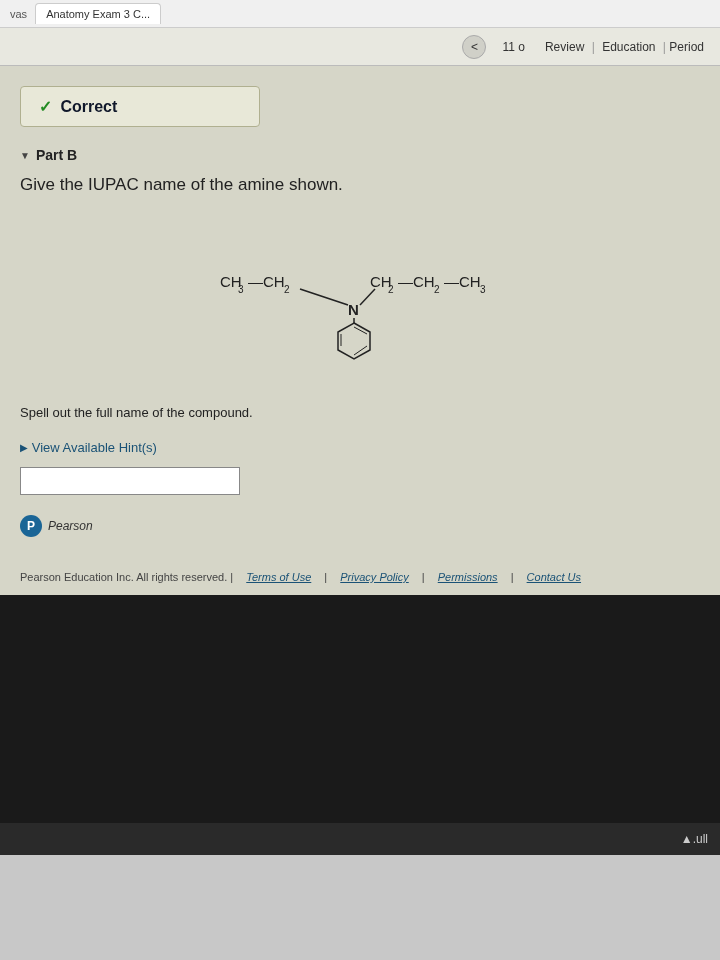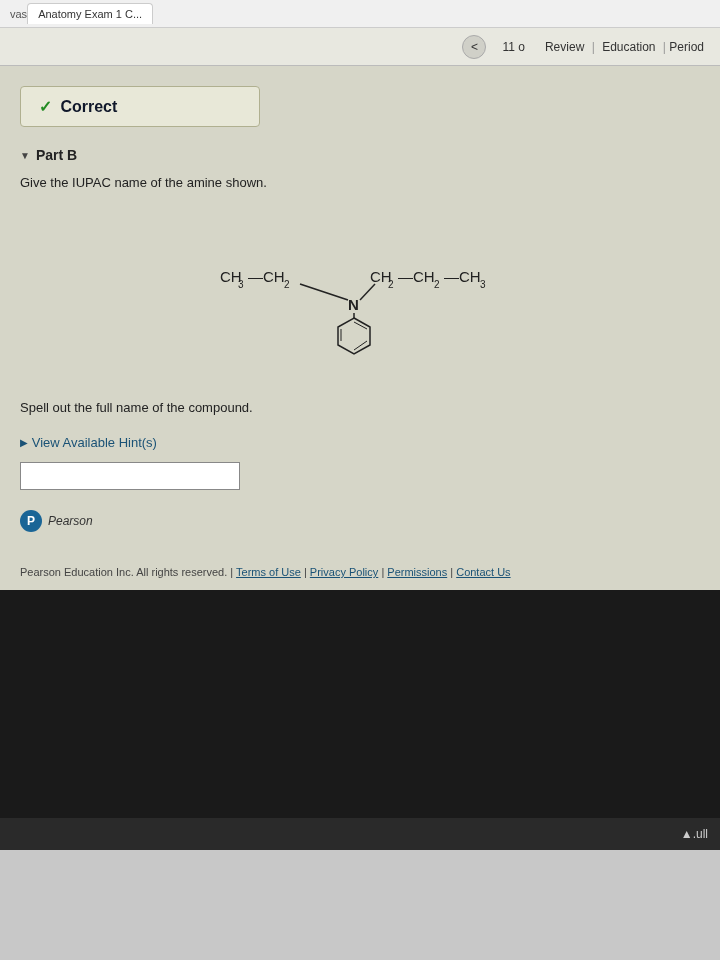--- a/index.html
+++ b/index.html
@@ -14,20 +14,21 @@
 
     
     .browser-bar {
       width: 100%;
       height: 28px;
       background: #f0f0f0;
       border-bottom: 1px solid #ccc;
       display: flex;
       align-items: center;
       padding: 0 10px;
+      gap: 8px;
     }
     .browser-tab {
       background: white;
       border: 1px solid #ccc;
       border-bottom: none;
       padding: 4px 10px;
       font-size: 11px;
       color: #333;
       border-radius: 4px 4px 0 0;
       max-width: 200px;
@@ -124,21 +125,21 @@
       font-size: 14px;
       font-weight: 600;
       color: #222;
     }
     .triangle-icon {
       font-size: 10px;
       color: #444;
     }
 
     .question-text {
-      font-size: 13px;
+      font-size: 17px;
       color: #222;
       margin-bottom: 20px;
     }
 
     
     .chem-diagram {
       display: flex;
       justify-content: center;
       align-items: flex-start;
       margin: 20px 0 30px 0;
@@ -212,21 +213,22 @@
     
     .footer {
       font-size: 11px;
       color: #444;
       padding: 8px 20px 12px 20px;
       background: #d6d6c8;
     }
     .footer a {
       color: #1a5276;
       text-decoration: underline;
-      margin: 0 0;
+      margin: 0 10px;
+      font-style: italic;
     }
 
     
     .bottom-black {
       width: 100%;
       height: 260px;
       background: #1a1a1a;
       position: relative;
     }
     .taskbar {
@@ -251,21 +253,21 @@
       font-size: 12px;
       color: #ccc;
     }
   </style>
 </head>
 <body>
 
 <div class="browser-bar">
   <span style="font-size:11px;color:#555;">vas</span>
   <div class="browser-tab">
-    <span>Anatomy Exam 1 C...</span>
+    <span>Anatomy Exam 3 C...</span>
   </div>
 </div>
 
 <div class="main-content">
 
   <div class="top-bar">
     <div style="flex:1"></div>
     <div class="nav-btn">
       <span>&lt;</span>
     </div>

